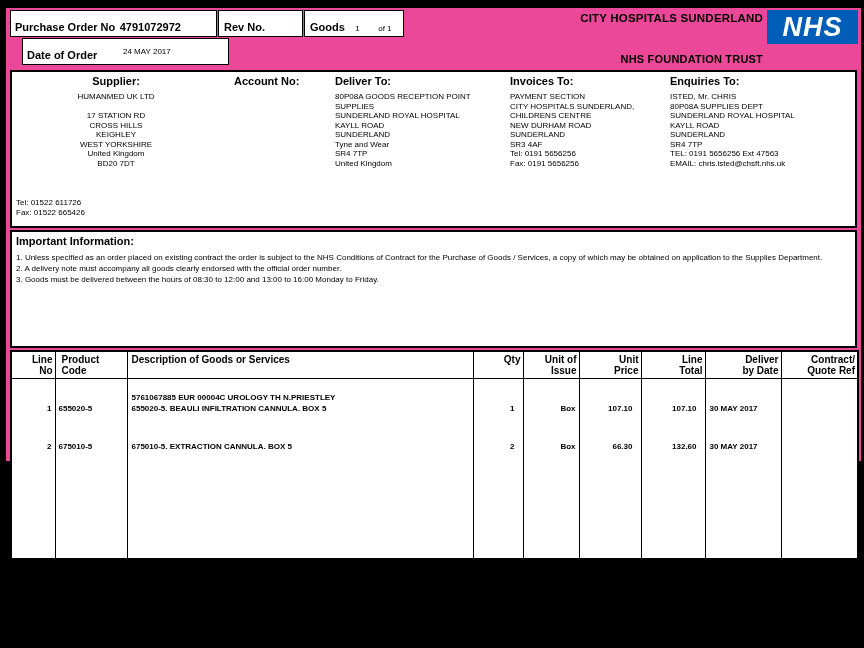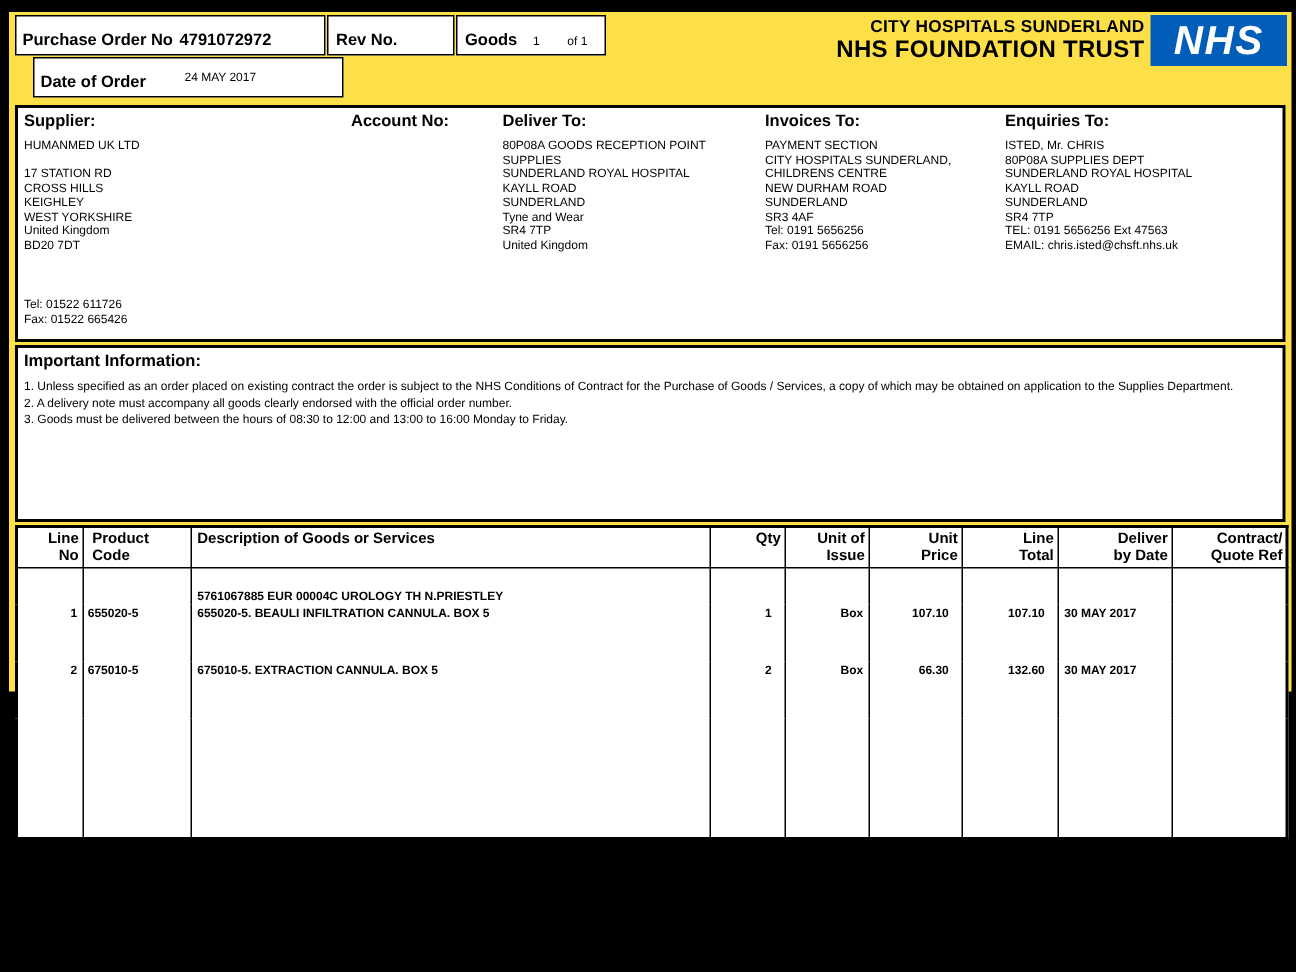--- a/index.html
+++ b/index.html
@@ -1,30 +1,30 @@
 <!DOCTYPE html>
 <html><head>
 <meta charset="utf-8">
 <style>
   * { margin:0; padding:0; box-sizing:border-box; }
   body { margin:0; background:#555; }
   .frame {
     position:relative; width:864px; height:648px; background:#000;
     font-family:"Liberation Sans", sans-serif; color:#000; overflow:hidden;
   }
-  .page { position:absolute; left:6px; top:8px; width:855px; height:453px; background:#fde047; }
+  .page { position:absolute; left:6px; top:8px; width:855px; height:453px; background:#ec4899; }
   .abs { position:absolute; }
   .box { border:1px solid #000; background:#fff; }
   .box2 { border:2px solid #000; background:#fff; }
   .lbl { font-weight:bold; font-size:11px; line-height:1.1; }
   .sm { font-size:8px; }
   .addr { font-size:8px; line-height:9.5px; white-space:pre-line; }
   .trust { text-align:right; font-weight:bold; }
   .trust .t1 { font-size:11.5px; line-height:16px; letter-spacing:0.2px; }
-  .trust .t2 { font-size:16px; line-height:15px; letter-spacing:0.2px; }
+  .trust .t2 { font-size:11px; line-height:15px; letter-spacing:0.2px;margin-top:26px; }
   .nhs-logo {
     display:flex; align-items:center; justify-content:center;
     color:#fff; font-weight:bold; font-style:italic; font-size:27px; letter-spacing:1px;
   }
   .info-title { font-weight:bold; font-size:11px; margin:3px 0 5px 0; }
   .info-line { font-size:8px; line-height:11px; }
   table.items { border-collapse:collapse; table-layout:fixed; width:847px; height:210px; background:#fff; }
   table.items, table.items td, table.items th { border:1px solid #000; }
   table.items { border-width:2px; }
   table.items th {
@@ -68,21 +68,21 @@
 
     <div class="abs trust" style="right:98px; top:2px; width:300px;">
       <div class="t1">CITY HOSPITALS SUNDERLAND</div>
       <div class="t2">NHS FOUNDATION TRUST</div>
     </div>
     <div class="abs nhs-logo" style="left:761px; top:2px; width:91px; height:34px; background:#005EB8;">
       <span>NHS</span>
     </div>
 
     <div class="abs box2" style="left:4px; top:62px; width:847px; height:158px;">
-      <div class="abs" style="left:4px; top:3px; width:200px;">
+      <div class="abs" style="left:4px; top:3px; width:200px;text-align:center;">
         <div class="lbl">Supplier:</div>
         <div class="addr" style="margin-top:5px;">HUMANMED UK LTD
 
 17 STATION RD
 CROSS HILLS
 KEIGHLEY
 WEST YORKSHIRE
 United Kingdom
 BD20 7DT</div>
       </div>

